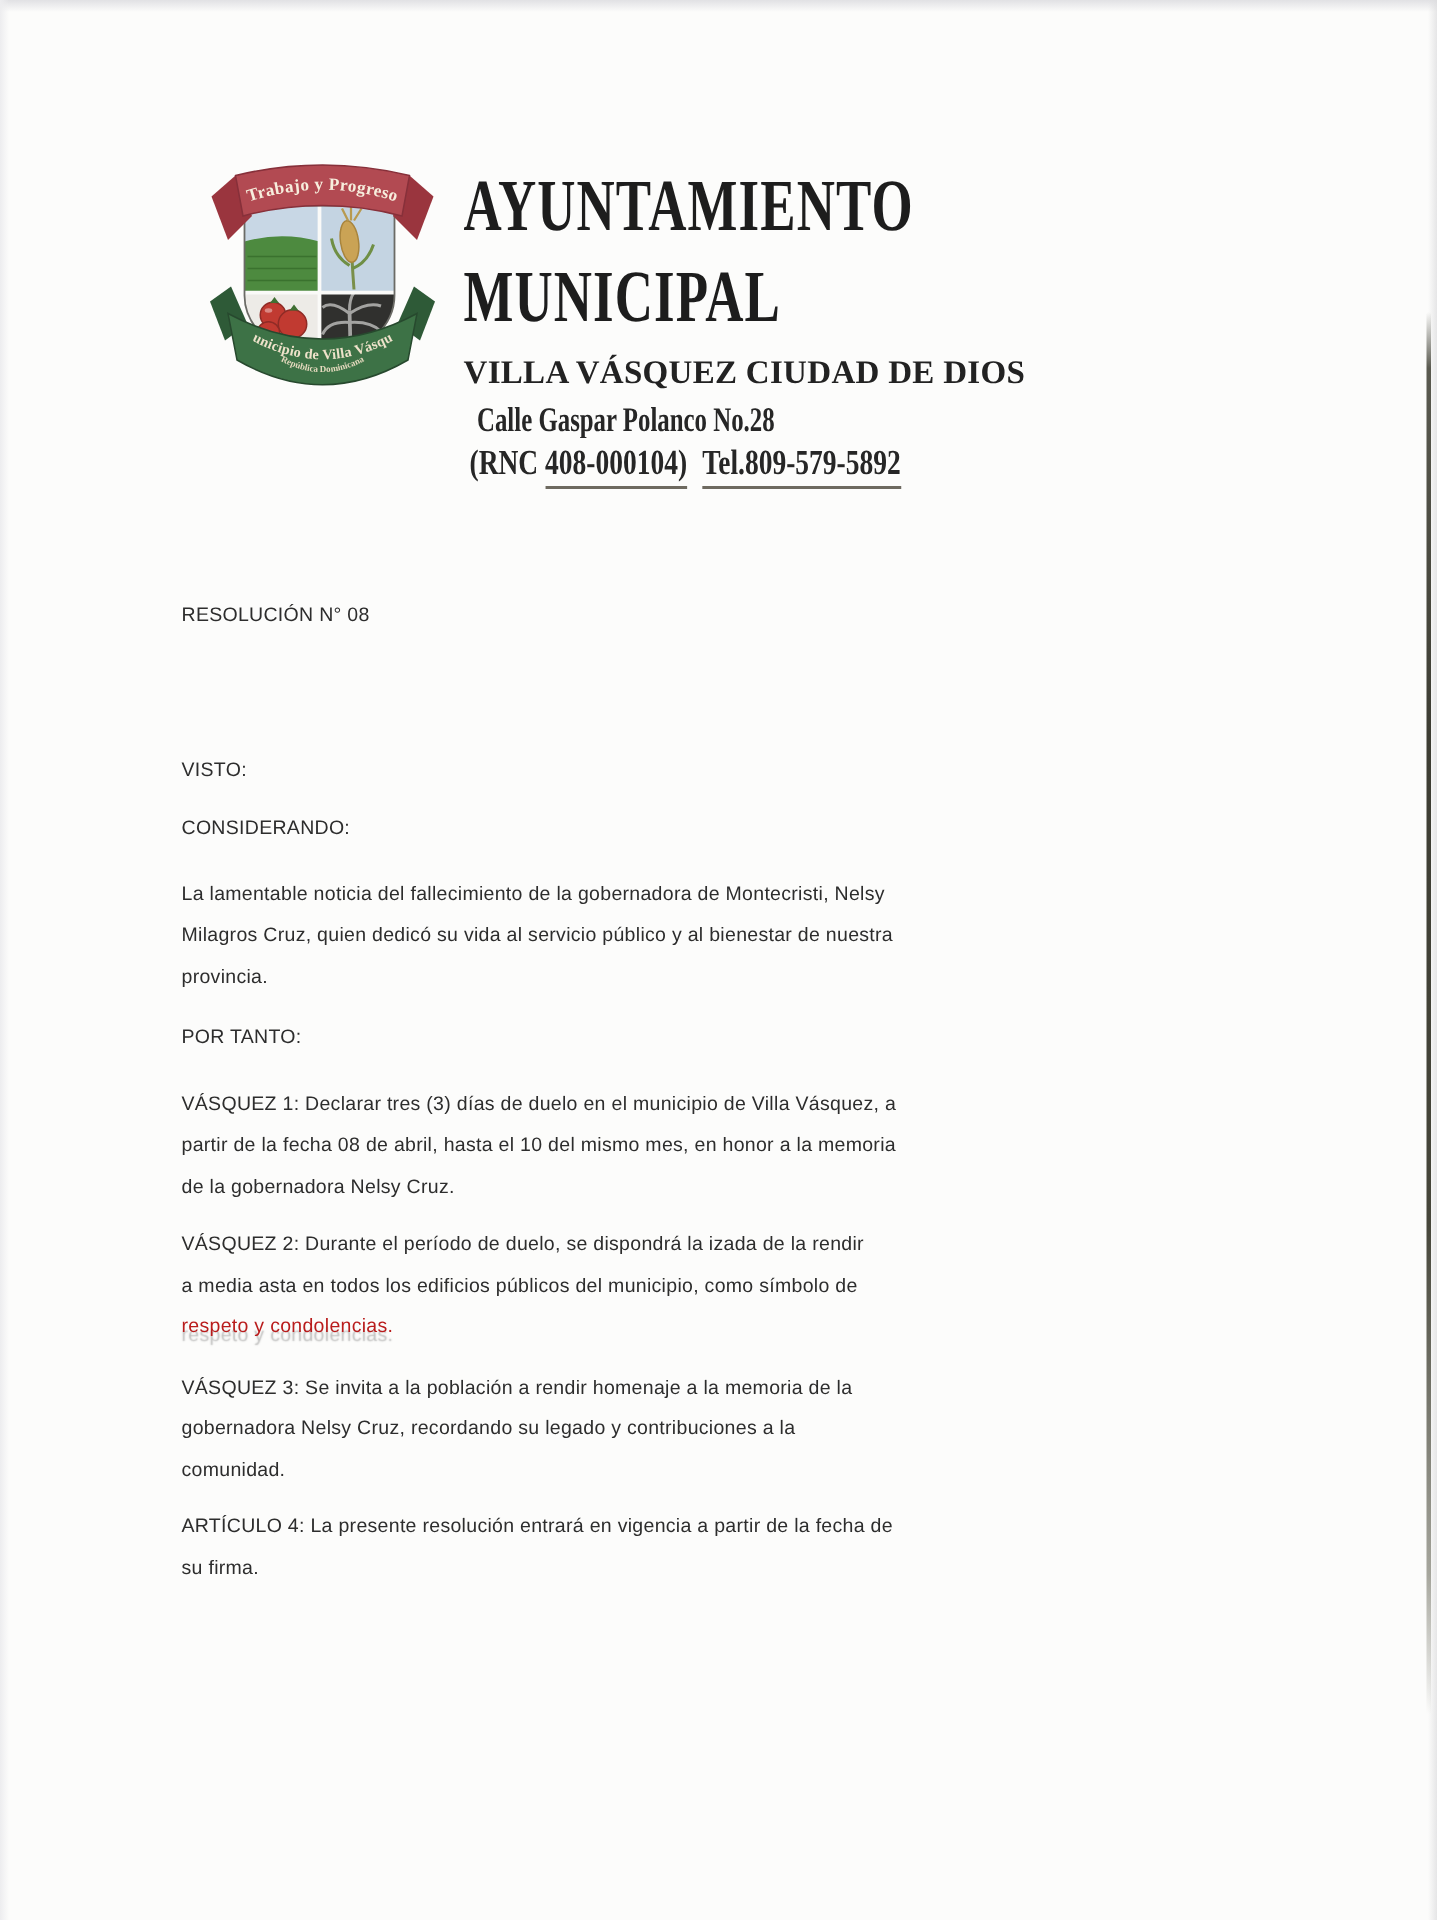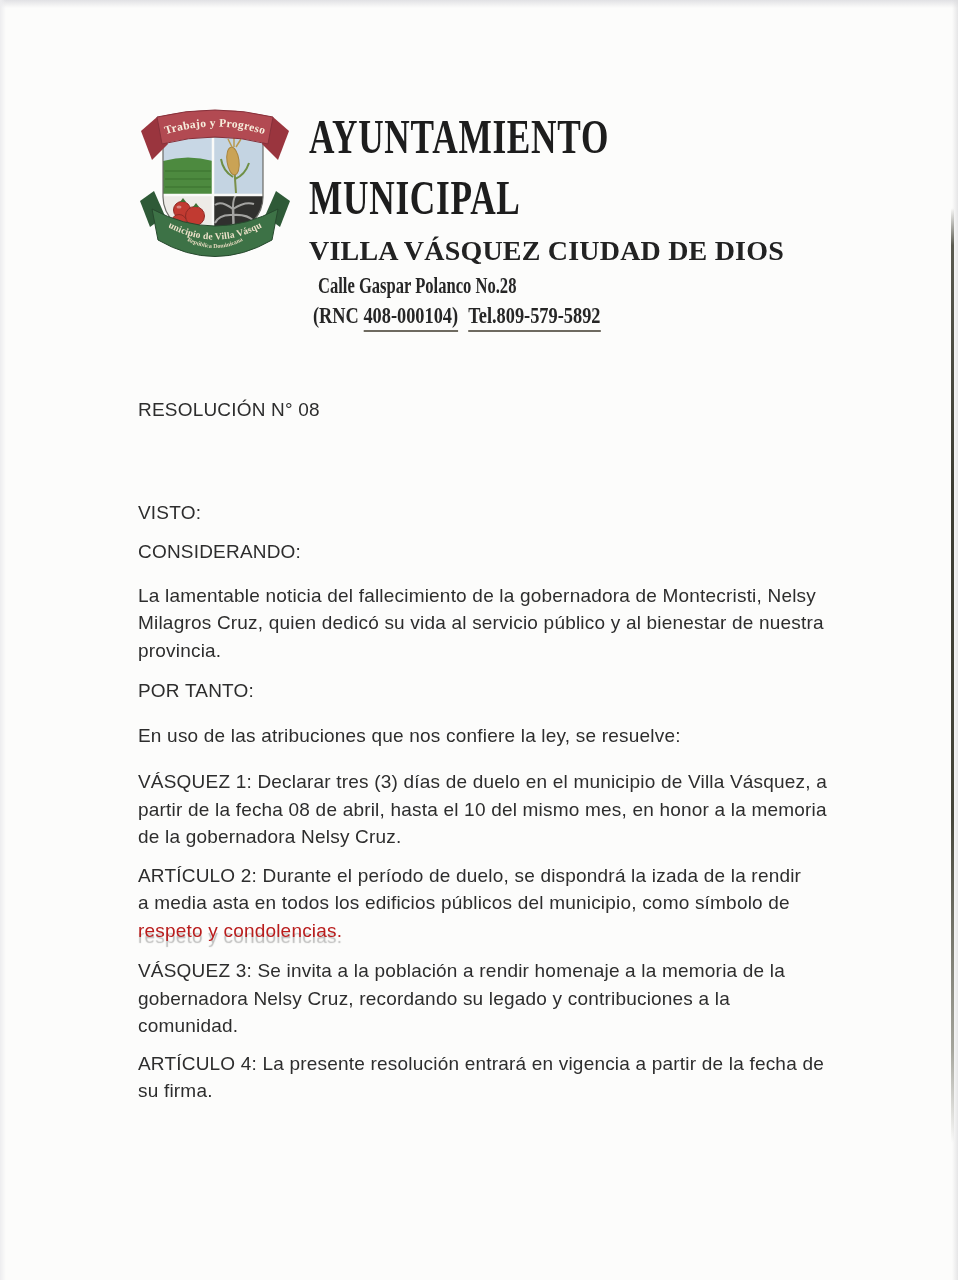--- a/index.html
+++ b/index.html
@@ -36,36 +36,36 @@
       rgba(96,96,80,.55) 90%, rgba(96,96,80,0) 100%);
   }
 
   
   .emblem { position: absolute; left: 137px; top: 103px; width: 156px; height: 172px; }
   .lh { position: absolute; left: 309px; top: 106px; color: #1d1d1d; font-family: "Liberation Serif", serif; }
   .lh-title {
     font-size: 49px; font-weight: bold; line-height: 61px; letter-spacing: 1px;
     transform: scaleX(.72); transform-origin: 0 50%; white-space: nowrap;
   }
-  .lh-subtitle { margin-top: 7px; font-size: 28px; font-weight: bold; letter-spacing: .2px; white-space: nowrap; color:#222; }
+  .lh-subtitle { margin-top: 7px; font-size: 22px; font-weight: bold; letter-spacing: .2px; white-space: nowrap; color:#222; }
   .lh-address {
     margin-top: 6px; margin-left: 9px; font-size: 23px; font-weight: bold;
     transform: scaleX(.72); transform-origin: 0 50%; white-space: nowrap; color:#262626;
   }
   .lh-contact {
     margin-top: 3px; margin-left: 4px; font-size: 23.5px; font-weight: bold;
     transform: scaleX(.78); transform-origin: 0 50%; white-space: nowrap; color:#262626;
   }
   .u { border-bottom: 2px solid #6e6a60; padding-bottom: 2px; }
   .u-phone { margin-left: 13px; }
 
   
   .doc {
-    position: absolute; left: 138px; top: 341px; width: 700px;
-    color: #2d2d2d; font-size: 19px; line-height: 27.5px; letter-spacing: .2px;
+    position: absolute; left: 121px; top: 341px; width: 700px;
+    color: #2d2d2d; font-size: 13px; line-height: 27.5px; letter-spacing: .2px;
   }
   .para { white-space: pre-wrap; margin: 0; }
   .ghost {
     color: #b91c1c;
     text-shadow: 0 6px 1px rgba(110,110,110,.45);
     filter: blur(.35px);
   }
 </style>
 </head>
 <body>
@@ -157,27 +157,26 @@
     </div>
 
     <div class="para" style="margin-bottom:12px">VISTO:</div>
     <div class="para" style="margin-bottom:16px">CONSIDERANDO:</div>
 
     <div class="para" style="margin-bottom:13px">La lamentable noticia del fallecimiento de la gobernadora de Montecristi, Nelsy
 Milagros Cruz, quien dedicó su vida al servicio público y al bienestar de nuestra
 provincia.</div>
 
     <div class="para" style="margin-bottom:17px">POR TANTO:</div>
-    <div class="para" style="margin-bottom:19px">En uso de las atribuciones que nos confiere la ley, se resuelve:</div>
 
     <div class="para" style="margin-bottom:11px"><span>VÁSQUEZ 1: </span><span>Declarar tres (3) días de duelo en el municipio de Villa Vásquez, a
 partir de la fecha 08 de abril, hasta el 10 del mismo mes, en honor a la memoria
 de la gobernadora Nelsy Cruz.</span></div>
 
-    <div class="para" style="margin-bottom:13px"><span>ARTÍCULO 2: </span><span>Durante el período de duelo, se dispondrá la izada de la rendir
+    <div class="para" style="margin-bottom:13px"><span>VÁSQUEZ 2: </span><span>Durante el período de duelo, se dispondrá la izada de la rendir
 a media asta en todos los edificios públicos del municipio, como símbolo de
 </span><span class="ghost">respeto y condolencias.</span></div>
 
     <div class="para" style="margin-bottom:10px"><span>VÁSQUEZ 3: </span><span>Se invita a la población a rendir homenaje a la memoria de la
 gobernadora Nelsy Cruz, recordando su legado y contribuciones a la
 comunidad.</span></div>
 
     <div class="para"><span>ARTÍCULO 4: </span><span>La presente resolución entrará en vigencia a partir de la fecha de
 su firma.</span></div>
 

